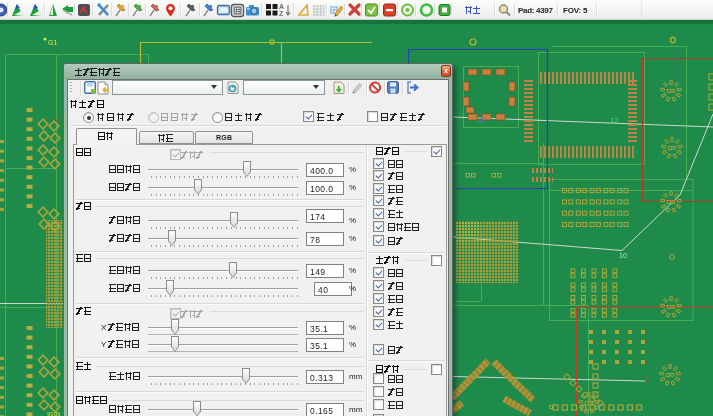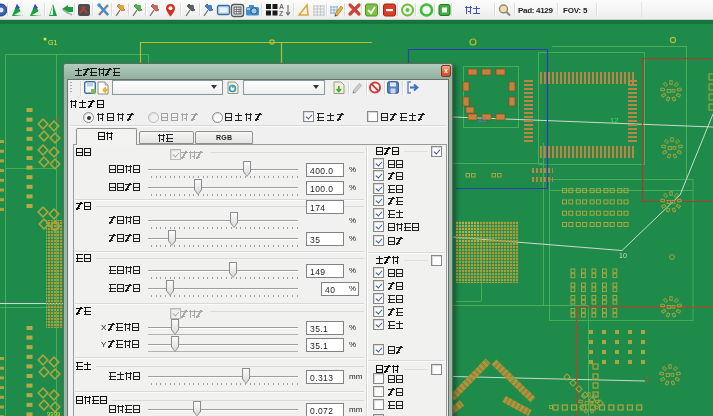--- a/index.html
+++ b/index.html
@@ -541,21 +541,21 @@
     <rect x="5" y="5.5" width="5" height="5" fill="#fff"></rect>
   </svg>
 <div class="tbsep" style="left:451px"></div>
 <div class="ab" style="left:465px;top:6px"><span class="zt" style="width:16px;height:8px"><i style="left:0px;top:0px;width:7px;height:8px;background:linear-gradient(#3c55c0,#3c55c0) 1px 0/1px 8px,linear-gradient(#3c55c0,#3c55c0) 5px 0/1px 8px,linear-gradient(#3c55c0,#3c55c0) 0 1px/7px 1px,linear-gradient(#3c55c0,#3c55c0) 3px 5px/2px 1px;background-repeat:no-repeat"></i><i style="left:8px;top:0px;width:7px;height:8px;background:linear-gradient(#3c55c0,#3c55c0) 3px 0/1px 8px,linear-gradient(#3c55c0,#3c55c0) 0 2px/7px 1px,linear-gradient(#3c55c0,#3c55c0) 0 7px/7px 1px;background-repeat:no-repeat"></i></span></div>
 <div class="tbsep" style="left:494px"></div>
 <svg class="tbico" style="left:497px" width="15" height="16" viewBox="0 0 15 16">
     <circle cx="6.5" cy="7" r="4" fill="#f0e0a0" stroke="#8a8a8a" stroke-width="1.4"></circle>
     <path d="M9.5,10 L13,13.5" stroke="#8a8a8a" stroke-width="2"></path>
   </svg>
 <div class="tbsep" style="left:514px"></div>
-<div class="ab" style="left:518px;top:6px;font-size:8px;color:#1c1c1c;font-weight:bold;letter-spacing:-0.3px">Pad: 4129</div>
+<div class="ab" style="left:518px;top:6px;font-size:8px;color:#1c1c1c;font-weight:bold;letter-spacing:-0.3px">Pad: 4397</div>
 <div class="tbsep" style="left:557px"></div>
 <div class="ab" style="left:563px;top:6px;font-size:8px;color:#1c1c1c;font-weight:bold;letter-spacing:-0.2px">FOV: 5</div>
 <div class="tbsep" style="left:596px"></div>
 <div class="ab" style="left:641px;top:2px;width:1px;height:16px;background:#e3e3e3"></div>
 <div class="ab" style="left:63px;top:63px;width:390px;height:400px;background:#9cb8a6;border:1px solid #5c6b60;box-shadow:3px 3px 5px rgba(0,0,0,.38);border-radius:3px 3px 0 0">
     <div class="ab" style="left:0;top:0;width:388px;height:15px;background:linear-gradient(#b4cabc,#8fb29d);border-radius:2px 2px 0 0"></div>
     <div class="ab" style="left:11px;top:4px"><span class="zt" style="width:45.0px;height:8px"><i style="left:0px;top:0px;width:7px;height:8px;background:linear-gradient(#1a1a1a,#1a1a1a) 3px 0/1px 8px,linear-gradient(#1a1a1a,#1a1a1a) 0 2px/7px 1px,linear-gradient(#1a1a1a,#1a1a1a) 0 7px/7px 1px;background-repeat:no-repeat"></i><i style="left:7.5px;top:0px;width:7px;height:8px;background:linear-gradient(118deg,transparent 38%,#1a1a1a 38%,#1a1a1a 56%,transparent 56%) 0 0/7px 8px,linear-gradient(#1a1a1a,#1a1a1a) 0 1px/7px 1px,linear-gradient(#1a1a1a,#1a1a1a) 0 6px/4px 1px;background-repeat:no-repeat"></i><i style="left:15.0px;top:0px;width:7px;height:8px;background:linear-gradient(#1a1a1a,#1a1a1a) 0 0/7px 1px,linear-gradient(#1a1a1a,#1a1a1a) 0 4px/7px 1px,linear-gradient(#1a1a1a,#1a1a1a) 0 7px/7px 1px,linear-gradient(#1a1a1a,#1a1a1a) 1px 0/1px 8px;background-repeat:no-repeat"></i><i style="left:22.5px;top:0px;width:7px;height:8px;background:linear-gradient(#1a1a1a,#1a1a1a) 1px 0/1px 8px,linear-gradient(#1a1a1a,#1a1a1a) 5px 0/1px 8px,linear-gradient(#1a1a1a,#1a1a1a) 0 1px/7px 1px,linear-gradient(#1a1a1a,#1a1a1a) 3px 5px/2px 1px;background-repeat:no-repeat"></i><i style="left:30.0px;top:0px;width:7px;height:8px;background:linear-gradient(118deg,transparent 38%,#1a1a1a 38%,#1a1a1a 56%,transparent 56%) 0 0/7px 8px,linear-gradient(#1a1a1a,#1a1a1a) 0 1px/7px 1px,linear-gradient(#1a1a1a,#1a1a1a) 0 6px/4px 1px;background-repeat:no-repeat"></i><i style="left:37.5px;top:0px;width:7px;height:8px;background:linear-gradient(#1a1a1a,#1a1a1a) 0 0/7px 1px,linear-gradient(#1a1a1a,#1a1a1a) 0 4px/7px 1px,linear-gradient(#1a1a1a,#1a1a1a) 0 7px/7px 1px,linear-gradient(#1a1a1a,#1a1a1a) 1px 0/1px 8px;background-repeat:no-repeat"></i></span></div>
     <div class="ab" style="left:377px;top:1px;width:10px;height:11.5px;border-radius:2px;background:linear-gradient(#f4a98c,#dd5f3c 60%,#c94f2e);border:1px solid #7c3a22;color:#fff;font-size:7px;text-align:center;line-height:10px;font-weight:bold">x</div>
     <div class="ab" style="left:3px;top:15px;width:382px;height:385px;background:#f0f0f0;border:1px solid #6e6e6e">
       <div class="ab" style="left:2px;top:2px;width:3px;height:12px;background:repeating-linear-gradient(#aaa 0,#aaa 1px,transparent 1px,transparent 3px);width:2px"></div>
@@ -648,51 +648,51 @@
       <div class="hsep" style="left:7px;top:119px;width:289px"></div>
       <div class="ab" style="left:8px;top:122px"><span class="zt" style="width:16px;height:8px"><i style="left:0px;top:0px;width:7px;height:8px;background:linear-gradient(118deg,transparent 38%,#111 38%,#111 56%,transparent 56%) 0 0/7px 8px,linear-gradient(#111,#111) 0 1px/7px 1px,linear-gradient(#111,#111) 0 6px/4px 1px;background-repeat:no-repeat"></i><i style="left:8px;top:0px;width:7px;height:8px;background:linear-gradient(#111,#111) 0 0/7px 1px,linear-gradient(#111,#111) 0 7px/7px 1px,linear-gradient(#111,#111) 0 0/1px 8px,linear-gradient(#111,#111) 6px 0/1px 8px,linear-gradient(#111,#111) 1px 4px/5px 1px;background-repeat:no-repeat"></i></span></div>
       <div class="ab" style="left:28px;top:126px;width:268px;height:1px;background:#dadada"></div>
       <div class="ab" style="left:41px;top:136px"><span class="zt" style="width:32px;height:8px"><i style="left:0px;top:0px;width:7px;height:8px;background:linear-gradient(118deg,transparent 38%,#222 38%,#222 56%,transparent 56%) 0 0/7px 8px,linear-gradient(#222,#222) 0 1px/7px 1px,linear-gradient(#222,#222) 0 6px/4px 1px;background-repeat:no-repeat"></i><i style="left:8px;top:0px;width:7px;height:8px;background:linear-gradient(#222,#222) 0 0/7px 1px,linear-gradient(#222,#222) 0 7px/7px 1px,linear-gradient(#222,#222) 0 0/1px 8px,linear-gradient(#222,#222) 6px 0/1px 8px,linear-gradient(#222,#222) 1px 4px/5px 1px;background-repeat:no-repeat"></i><i style="left:16px;top:0px;width:7px;height:8px;background:linear-gradient(#222,#222) 1px 0/1px 8px,linear-gradient(#222,#222) 5px 0/1px 8px,linear-gradient(#222,#222) 0 1px/7px 1px,linear-gradient(#222,#222) 3px 5px/2px 1px;background-repeat:no-repeat"></i><i style="left:24px;top:0px;width:7px;height:8px;background:linear-gradient(#222,#222) 0 0/7px 1px,linear-gradient(#222,#222) 0 7px/7px 1px,linear-gradient(#222,#222) 0 0/1px 8px,linear-gradient(#222,#222) 6px 0/1px 8px,linear-gradient(#222,#222) 1px 4px/5px 1px;background-repeat:no-repeat"></i></span></div>
       <div class="track" style="left:80px;top:140px;width:150px"></div>
       <div class="ticks" style="left:83px;top:147px;width:147px"></div>
       <div class="thumb" style="left:162px;top:132px">
         <b></b>
         <i></i>
       </div>
-      <div class="fld" style="left:238px;top:120px">174</div>
+      <div class="fld" style="left:238px;top:129px">174</div>
       <div class="ab" style="left:281px;top:136px;font-size:8px;color:#222;">%</div>
       <div class="ab" style="left:41px;top:154px"><span class="zt" style="width:32px;height:8px"><i style="left:0px;top:0px;width:7px;height:8px;background:linear-gradient(118deg,transparent 38%,#222 38%,#222 56%,transparent 56%) 0 0/7px 8px,linear-gradient(#222,#222) 0 1px/7px 1px,linear-gradient(#222,#222) 0 6px/4px 1px;background-repeat:no-repeat"></i><i style="left:8px;top:0px;width:7px;height:8px;background:linear-gradient(#222,#222) 0 0/7px 1px,linear-gradient(#222,#222) 0 7px/7px 1px,linear-gradient(#222,#222) 0 0/1px 8px,linear-gradient(#222,#222) 6px 0/1px 8px,linear-gradient(#222,#222) 1px 4px/5px 1px;background-repeat:no-repeat"></i><i style="left:16px;top:0px;width:7px;height:8px;background:linear-gradient(118deg,transparent 38%,#222 38%,#222 56%,transparent 56%) 0 0/7px 8px,linear-gradient(#222,#222) 0 1px/7px 1px,linear-gradient(#222,#222) 0 6px/4px 1px;background-repeat:no-repeat"></i><i style="left:24px;top:0px;width:7px;height:8px;background:linear-gradient(#222,#222) 0 0/7px 1px,linear-gradient(#222,#222) 0 7px/7px 1px,linear-gradient(#222,#222) 0 0/1px 8px,linear-gradient(#222,#222) 6px 0/1px 8px,linear-gradient(#222,#222) 1px 4px/5px 1px;background-repeat:no-repeat"></i></span></div>
       <div class="track" style="left:80px;top:158px;width:150px"></div>
       <div class="ticks" style="left:83px;top:165px;width:147px"></div>
       <div class="thumb" style="left:100px;top:150px">
         <b></b>
         <i></i>
       </div>
-      <div class="fld" style="left:238px;top:152px">35</div>
+      <div class="fld" style="left:238px;top:152px">78</div>
       <div class="ab" style="left:281px;top:154px;font-size:8px;color:#222;">%</div>
       <div class="hsep" style="left:7px;top:171px;width:289px"></div>
       <div class="ab" style="left:8px;top:174px"><span class="zt" style="width:16px;height:8px"><i style="left:0px;top:0px;width:7px;height:8px;background:linear-gradient(#111,#111) 0 0/7px 1px,linear-gradient(#111,#111) 0 4px/7px 1px,linear-gradient(#111,#111) 0 7px/7px 1px,linear-gradient(#111,#111) 1px 0/1px 8px;background-repeat:no-repeat"></i><i style="left:8px;top:0px;width:7px;height:8px;background:linear-gradient(#111,#111) 0 0/7px 1px,linear-gradient(#111,#111) 0 7px/7px 1px,linear-gradient(#111,#111) 0 0/1px 8px,linear-gradient(#111,#111) 6px 0/1px 8px,linear-gradient(#111,#111) 1px 4px/5px 1px;background-repeat:no-repeat"></i></span></div>
       <div class="ab" style="left:28px;top:178px;width:268px;height:1px;background:#dadada"></div>
       <div class="ab" style="left:41px;top:186px"><span class="zt" style="width:32px;height:8px"><i style="left:0px;top:0px;width:7px;height:8px;background:linear-gradient(#222,#222) 0 0/7px 1px,linear-gradient(#222,#222) 0 4px/7px 1px,linear-gradient(#222,#222) 0 7px/7px 1px,linear-gradient(#222,#222) 1px 0/1px 8px;background-repeat:no-repeat"></i><i style="left:8px;top:0px;width:7px;height:8px;background:linear-gradient(#222,#222) 0 0/7px 1px,linear-gradient(#222,#222) 0 7px/7px 1px,linear-gradient(#222,#222) 0 0/1px 8px,linear-gradient(#222,#222) 6px 0/1px 8px,linear-gradient(#222,#222) 1px 4px/5px 1px;background-repeat:no-repeat"></i><i style="left:16px;top:0px;width:7px;height:8px;background:linear-gradient(#222,#222) 1px 0/1px 8px,linear-gradient(#222,#222) 5px 0/1px 8px,linear-gradient(#222,#222) 0 1px/7px 1px,linear-gradient(#222,#222) 3px 5px/2px 1px;background-repeat:no-repeat"></i><i style="left:24px;top:0px;width:7px;height:8px;background:linear-gradient(#222,#222) 0 0/7px 1px,linear-gradient(#222,#222) 0 7px/7px 1px,linear-gradient(#222,#222) 0 0/1px 8px,linear-gradient(#222,#222) 6px 0/1px 8px,linear-gradient(#222,#222) 1px 4px/5px 1px;background-repeat:no-repeat"></i></span></div>
       <div class="track" style="left:80px;top:190px;width:150px"></div>
       <div class="ticks" style="left:83px;top:197px;width:147px"></div>
       <div class="thumb" style="left:161px;top:182px">
         <b></b>
         <i></i>
       </div>
       <div class="fld" style="left:238px;top:184px">149</div>
       <div class="ab" style="left:281px;top:186px;font-size:8px;color:#222;">%</div>
       <div class="ab" style="left:41px;top:204px"><span class="zt" style="width:32px;height:8px"><i style="left:0px;top:0px;width:7px;height:8px;background:linear-gradient(#222,#222) 0 0/7px 1px,linear-gradient(#222,#222) 0 4px/7px 1px,linear-gradient(#222,#222) 0 7px/7px 1px,linear-gradient(#222,#222) 1px 0/1px 8px;background-repeat:no-repeat"></i><i style="left:8px;top:0px;width:7px;height:8px;background:linear-gradient(#222,#222) 0 0/7px 1px,linear-gradient(#222,#222) 0 7px/7px 1px,linear-gradient(#222,#222) 0 0/1px 8px,linear-gradient(#222,#222) 6px 0/1px 8px,linear-gradient(#222,#222) 1px 4px/5px 1px;background-repeat:no-repeat"></i><i style="left:16px;top:0px;width:7px;height:8px;background:linear-gradient(118deg,transparent 38%,#222 38%,#222 56%,transparent 56%) 0 0/7px 8px,linear-gradient(#222,#222) 0 1px/7px 1px,linear-gradient(#222,#222) 0 6px/4px 1px;background-repeat:no-repeat"></i><i style="left:24px;top:0px;width:7px;height:8px;background:linear-gradient(#222,#222) 0 0/7px 1px,linear-gradient(#222,#222) 0 7px/7px 1px,linear-gradient(#222,#222) 0 0/1px 8px,linear-gradient(#222,#222) 6px 0/1px 8px,linear-gradient(#222,#222) 1px 4px/5px 1px;background-repeat:no-repeat"></i></span></div>
       <div class="track" style="left:80px;top:208px;width:150px"></div>
       <div class="ticks" style="left:83px;top:215px;width:147px"></div>
       <div class="thumb" style="left:98px;top:200px">
         <b></b>
         <i></i>
       </div>
-      <div class="fld" style="left:253px;top:202px">40</div>
+      <div class="fld" style="left:246px;top:202px">40</div>
       <div class="ab" style="left:281px;top:204px;font-size:8px;color:#222;">%</div>
       <div class="hsep" style="left:7px;top:223px;width:289px"></div>
       <div class="ab" style="left:8px;top:227px"><span class="zt" style="width:16px;height:8px"><i style="left:0px;top:0px;width:7px;height:8px;background:linear-gradient(118deg,transparent 38%,#111 38%,#111 56%,transparent 56%) 0 0/7px 8px,linear-gradient(#111,#111) 0 1px/7px 1px,linear-gradient(#111,#111) 0 6px/4px 1px;background-repeat:no-repeat"></i><i style="left:8px;top:0px;width:7px;height:8px;background:linear-gradient(#111,#111) 0 0/7px 1px,linear-gradient(#111,#111) 0 4px/7px 1px,linear-gradient(#111,#111) 0 7px/7px 1px,linear-gradient(#111,#111) 1px 0/1px 8px;background-repeat:no-repeat"></i></span></div>
       <div class="ab" style="left:142px;top:231px;width:154px;height:1px;background:#dadada"></div>
       <div class="cb ck dis" style="left:102px;top:228px"></div>
       <div class="ab" style="left:113px;top:230px"><span class="zt" style="width:22.5px;height:8px"><i style="left:0px;top:0px;width:7px;height:8px;background:linear-gradient(118deg,transparent 38%,#a8a8a8 38%,#a8a8a8 56%,transparent 56%) 0 0/7px 8px,linear-gradient(#a8a8a8,#a8a8a8) 0 1px/7px 1px,linear-gradient(#a8a8a8,#a8a8a8) 0 6px/4px 1px;background-repeat:no-repeat"></i><i style="left:7.5px;top:0px;width:7px;height:8px;background:linear-gradient(#a8a8a8,#a8a8a8) 1px 0/1px 8px,linear-gradient(#a8a8a8,#a8a8a8) 5px 0/1px 8px,linear-gradient(#a8a8a8,#a8a8a8) 0 1px/7px 1px,linear-gradient(#a8a8a8,#a8a8a8) 3px 5px/2px 1px;background-repeat:no-repeat"></i><i style="left:15.0px;top:0px;width:7px;height:8px;background:linear-gradient(118deg,transparent 38%,#a8a8a8 38%,#a8a8a8 56%,transparent 56%) 0 0/7px 8px,linear-gradient(#a8a8a8,#a8a8a8) 0 1px/7px 1px,linear-gradient(#a8a8a8,#a8a8a8) 0 6px/4px 1px;background-repeat:no-repeat"></i></span></div>
       <div class="ab" style="left:33px;top:243px;font-size:8px;color:#222;">X</div>
       <div class="ab" style="left:40px;top:243px"><span class="zt" style="width:32px;height:8px"><i style="left:0px;top:0px;width:7px;height:8px;background:linear-gradient(118deg,transparent 38%,#222 38%,#222 56%,transparent 56%) 0 0/7px 8px,linear-gradient(#222,#222) 0 1px/7px 1px,linear-gradient(#222,#222) 0 6px/4px 1px;background-repeat:no-repeat"></i><i style="left:8px;top:0px;width:7px;height:8px;background:linear-gradient(#222,#222) 0 0/7px 1px,linear-gradient(#222,#222) 0 4px/7px 1px,linear-gradient(#222,#222) 0 7px/7px 1px,linear-gradient(#222,#222) 1px 0/1px 8px;background-repeat:no-repeat"></i><i style="left:16px;top:0px;width:7px;height:8px;background:linear-gradient(#222,#222) 1px 0/1px 8px,linear-gradient(#222,#222) 5px 0/1px 8px,linear-gradient(#222,#222) 0 1px/7px 1px,linear-gradient(#222,#222) 3px 5px/2px 1px;background-repeat:no-repeat"></i><i style="left:24px;top:0px;width:7px;height:8px;background:linear-gradient(#222,#222) 0 0/7px 1px,linear-gradient(#222,#222) 0 7px/7px 1px,linear-gradient(#222,#222) 0 0/1px 8px,linear-gradient(#222,#222) 6px 0/1px 8px,linear-gradient(#222,#222) 1px 4px/5px 1px;background-repeat:no-repeat"></i></span></div>
       <div class="track" style="left:80px;top:247px;width:150px"></div>
       <div class="tline" style="left:80px;top:254px;width:150px"></div>
@@ -727,21 +727,21 @@
       <div class="hsep" style="left:7px;top:311px;width:289px"></div>
       <div class="ab" style="left:8px;top:316px"><span class="zt" style="width:32px;height:8px"><i style="left:0px;top:0px;width:7px;height:8px;background:linear-gradient(#111,#111) 0 0/7px 1px,linear-gradient(#111,#111) 0 7px/7px 1px,linear-gradient(#111,#111) 0 0/1px 8px,linear-gradient(#111,#111) 6px 0/1px 8px,linear-gradient(#111,#111) 1px 4px/5px 1px;background-repeat:no-repeat"></i><i style="left:8px;top:0px;width:7px;height:8px;background:linear-gradient(#111,#111) 1px 0/1px 8px,linear-gradient(#111,#111) 5px 0/1px 8px,linear-gradient(#111,#111) 0 1px/7px 1px,linear-gradient(#111,#111) 3px 5px/2px 1px;background-repeat:no-repeat"></i><i style="left:16px;top:0px;width:7px;height:8px;background:linear-gradient(#111,#111) 0 0/7px 1px,linear-gradient(#111,#111) 0 4px/7px 1px,linear-gradient(#111,#111) 0 7px/7px 1px,linear-gradient(#111,#111) 1px 0/1px 8px;background-repeat:no-repeat"></i><i style="left:24px;top:0px;width:7px;height:8px;background:linear-gradient(#111,#111) 0 0/7px 1px,linear-gradient(#111,#111) 0 7px/7px 1px,linear-gradient(#111,#111) 0 0/1px 8px,linear-gradient(#111,#111) 6px 0/1px 8px,linear-gradient(#111,#111) 1px 4px/5px 1px;background-repeat:no-repeat"></i></span></div>
       <div class="ab" style="left:44px;top:320px;width:252px;height:1px;background:#dadada"></div>
       <div class="ab" style="left:41px;top:324.5px"><span class="zt" style="width:32px;height:8px"><i style="left:0px;top:0px;width:7px;height:8px;background:linear-gradient(#222,#222) 0 0/7px 1px,linear-gradient(#222,#222) 0 7px/7px 1px,linear-gradient(#222,#222) 0 0/1px 8px,linear-gradient(#222,#222) 6px 0/1px 8px,linear-gradient(#222,#222) 1px 4px/5px 1px;background-repeat:no-repeat"></i><i style="left:8px;top:0px;width:7px;height:8px;background:linear-gradient(#222,#222) 1px 0/1px 8px,linear-gradient(#222,#222) 5px 0/1px 8px,linear-gradient(#222,#222) 0 1px/7px 1px,linear-gradient(#222,#222) 3px 5px/2px 1px;background-repeat:no-repeat"></i><i style="left:16px;top:0px;width:7px;height:8px;background:linear-gradient(#222,#222) 0 0/7px 1px,linear-gradient(#222,#222) 0 4px/7px 1px,linear-gradient(#222,#222) 0 7px/7px 1px,linear-gradient(#222,#222) 1px 0/1px 8px;background-repeat:no-repeat"></i><i style="left:24px;top:0px;width:7px;height:8px;background:linear-gradient(#222,#222) 0 0/7px 1px,linear-gradient(#222,#222) 0 7px/7px 1px,linear-gradient(#222,#222) 0 0/1px 8px,linear-gradient(#222,#222) 6px 0/1px 8px,linear-gradient(#222,#222) 1px 4px/5px 1px;background-repeat:no-repeat"></i></span></div>
       <div class="track" style="left:80px;top:328.5px;width:150px"></div>
       <div class="ticks" style="left:83px;top:335.5px;width:147px"></div>
       <div class="thumb" style="left:125px;top:320.5px">
         <b></b>
         <i></i>
       </div>
-      <div class="fld" style="left:238px;top:322.5px">0.072</div>
+      <div class="fld" style="left:238px;top:322.5px">0.165</div>
       <div class="ab" style="left:281px;top:324.5px;font-size:8px;color:#222;">mm</div>
       <div class="sep" style="left:298px;top:66px;height:270px"></div>
       <div class="ab" style="left:308px;top:67px"><span class="zt" style="width:24px;height:8px"><i style="left:0px;top:0px;width:7px;height:8px;background:linear-gradient(#111,#111) 0 0/7px 1px,linear-gradient(#111,#111) 0 7px/7px 1px,linear-gradient(#111,#111) 0 0/1px 8px,linear-gradient(#111,#111) 6px 0/1px 8px,linear-gradient(#111,#111) 1px 4px/5px 1px;background-repeat:no-repeat"></i><i style="left:8px;top:0px;width:7px;height:8px;background:linear-gradient(118deg,transparent 38%,#111 38%,#111 56%,transparent 56%) 0 0/7px 8px,linear-gradient(#111,#111) 0 1px/7px 1px,linear-gradient(#111,#111) 0 6px/4px 1px;background-repeat:no-repeat"></i><i style="left:16px;top:0px;width:7px;height:8px;background:linear-gradient(#111,#111) 0 0/7px 1px,linear-gradient(#111,#111) 0 7px/7px 1px,linear-gradient(#111,#111) 0 0/1px 8px,linear-gradient(#111,#111) 6px 0/1px 8px,linear-gradient(#111,#111) 1px 4px/5px 1px;background-repeat:no-repeat"></i></span></div>
       <div class="ab" style="left:336px;top:71px;width:24px;height:1px;background:#dedede"></div>
       <div class="cb ck" style="left:363px;top:66px"></div>
       <div class="cb ck" style="left:305px;top:77.5px"></div>
       <div class="ab" style="left:320px;top:79.5px"><span class="zt" style="width:16px;height:8px"><i style="left:0px;top:0px;width:7px;height:8px;background:linear-gradient(#222,#222) 0 0/7px 1px,linear-gradient(#222,#222) 0 7px/7px 1px,linear-gradient(#222,#222) 0 0/1px 8px,linear-gradient(#222,#222) 6px 0/1px 8px,linear-gradient(#222,#222) 1px 4px/5px 1px;background-repeat:no-repeat"></i><i style="left:8px;top:0px;width:7px;height:8px;background:linear-gradient(#222,#222) 0 0/7px 1px,linear-gradient(#222,#222) 0 7px/7px 1px,linear-gradient(#222,#222) 0 0/1px 8px,linear-gradient(#222,#222) 6px 0/1px 8px,linear-gradient(#222,#222) 1px 4px/5px 1px;background-repeat:no-repeat"></i></span></div>
       <div class="cb ck" style="left:305px;top:90px"></div>
       <div class="ab" style="left:320px;top:92px"><span class="zt" style="width:16px;height:8px"><i style="left:0px;top:0px;width:7px;height:8px;background:linear-gradient(118deg,transparent 38%,#222 38%,#222 56%,transparent 56%) 0 0/7px 8px,linear-gradient(#222,#222) 0 1px/7px 1px,linear-gradient(#222,#222) 0 6px/4px 1px;background-repeat:no-repeat"></i><i style="left:8px;top:0px;width:7px;height:8px;background:linear-gradient(#222,#222) 0 0/7px 1px,linear-gradient(#222,#222) 0 7px/7px 1px,linear-gradient(#222,#222) 0 0/1px 8px,linear-gradient(#222,#222) 6px 0/1px 8px,linear-gradient(#222,#222) 1px 4px/5px 1px;background-repeat:no-repeat"></i></span></div>
       <div class="cb ck" style="left:305px;top:102.5px"></div>

